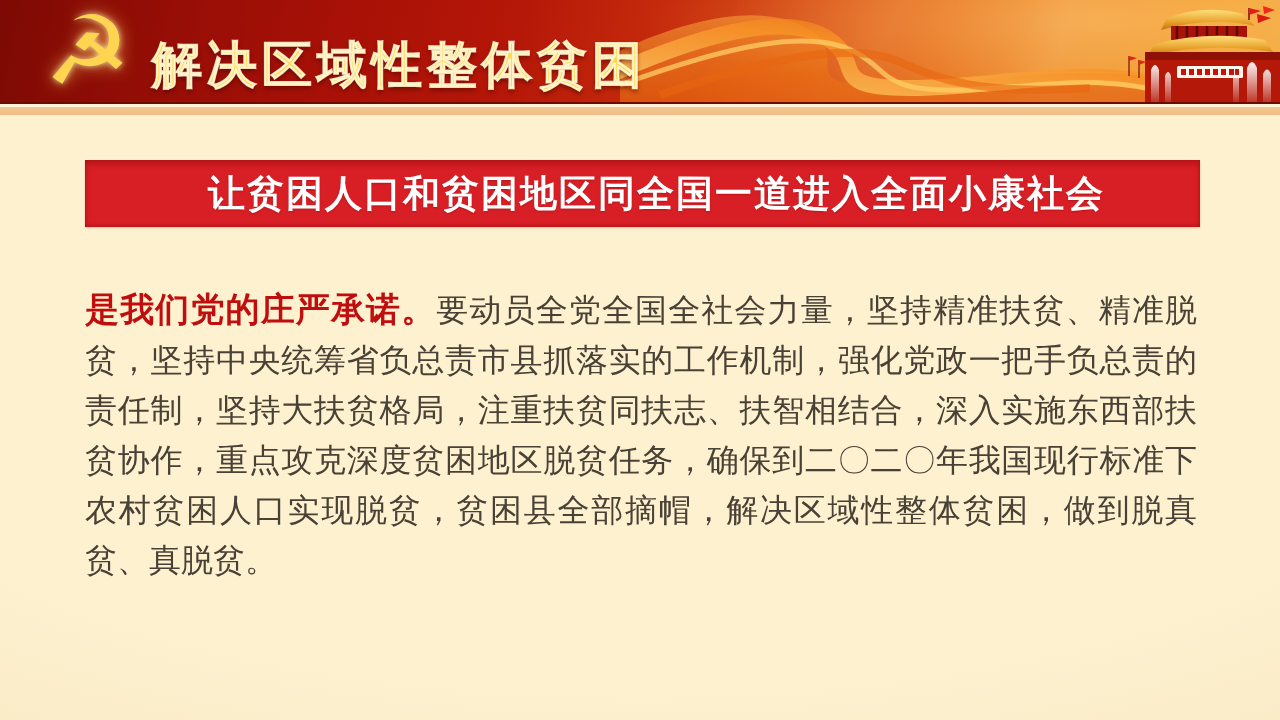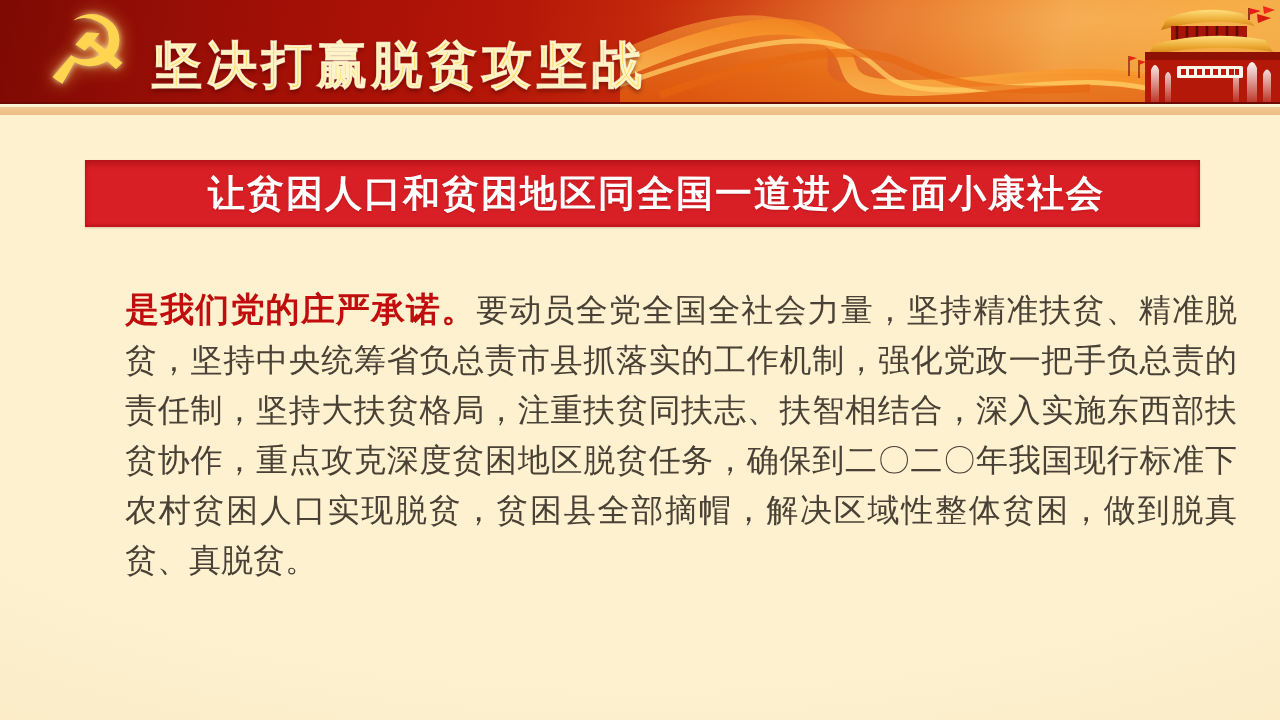--- a/index.html
+++ b/index.html
@@ -77,21 +77,20 @@
     text-shadow: 0 1px 2px rgba(120,0,0,0.35);
   }
 
   
   .body-text {
     position: absolute; left: 85px; top: 284px;
     width: 1112px;
     font-size: 32px; line-height: 50px;
     text-align: justify;
     color: #4a4136;
-    margin-left: 40px;
   }
   .body-text .lead {
     font-size: 34px; font-weight: 700;
     color: #c00d0d;
   }
 </style>
 </head>
 <body>
 
 <div class="slide">
@@ -177,21 +176,21 @@
       <g>
         <line x1="14" y1="56" x2="14" y2="76" stroke="#7a0c04" stroke-width="1.2"></line>
         <path d="M14 56 l 8 2 l -8 3 Z" fill="#e62317"></path>
         <line x1="24" y1="60" x2="24" y2="78" stroke="#7a0c04" stroke-width="1.2"></line>
         <path d="M24 60 l 7 2 l -7 3 Z" fill="#e62317"></path>
       </g>
     </svg>
 
     <div class="emblem">☭</div>
 
-    <h1 class="top-title">坚决打赢脱贫攻坚战</h1>
+    <h1 class="top-title">解决区域性整体贫困</h1>
   </div>
 
   <div class="divider-light"></div>
   <div class="divider-peach"></div>
 
   <div class="headline-bar">
     <h2>让贫困人口和贫困地区同全国一道进入全面小康社会</h2>
   </div>
 
   <p class="body-text"><span class="lead">是我们党的庄严承诺。</span><span>要动员全党全国全社会力量，坚持精准扶贫、精准脱贫，坚持中央统筹省负总责市县抓落实的工作机制，强化党政一把手负总责的责任制，坚持大扶贫格局，注重扶贫同扶志、扶智相结合，深入实施东西部扶贫协作，重点攻克深度贫困地区脱贫任务，确保到二〇二〇年我国现行标准下农村贫困人口实现脱贫，贫困县全部摘帽，解决区域性整体贫困，做到脱真贫、真脱贫。</span></p>

